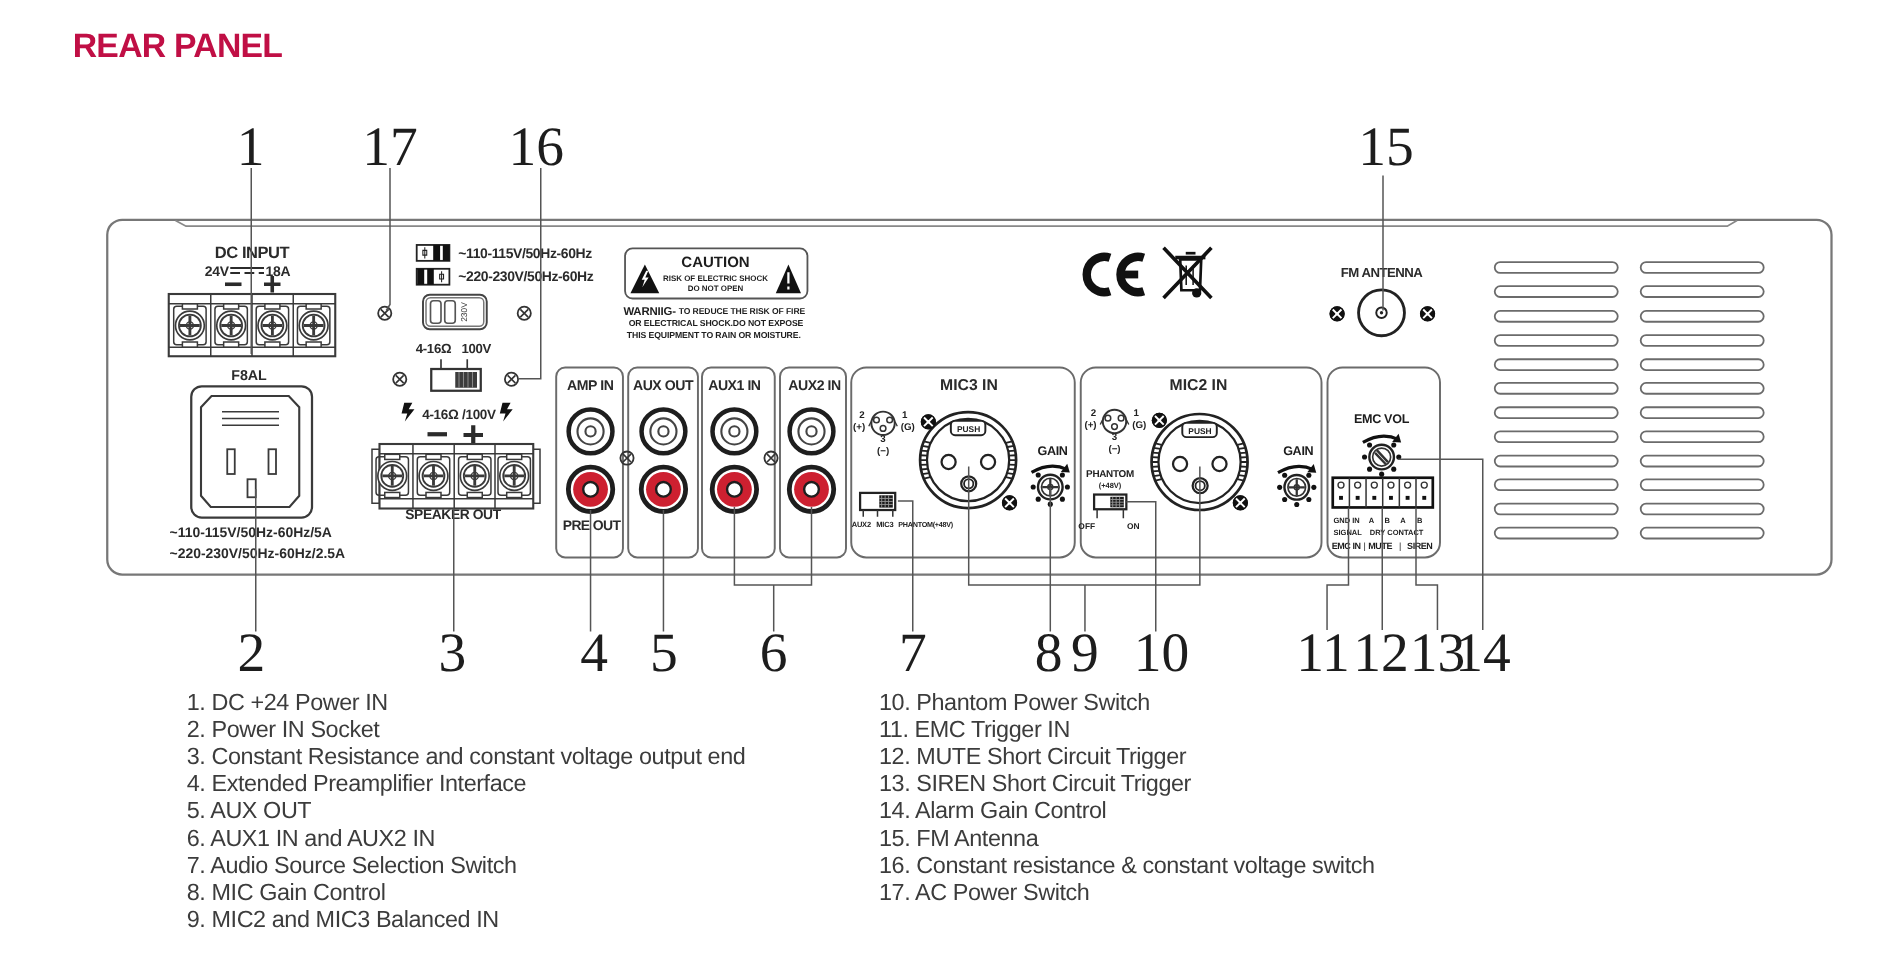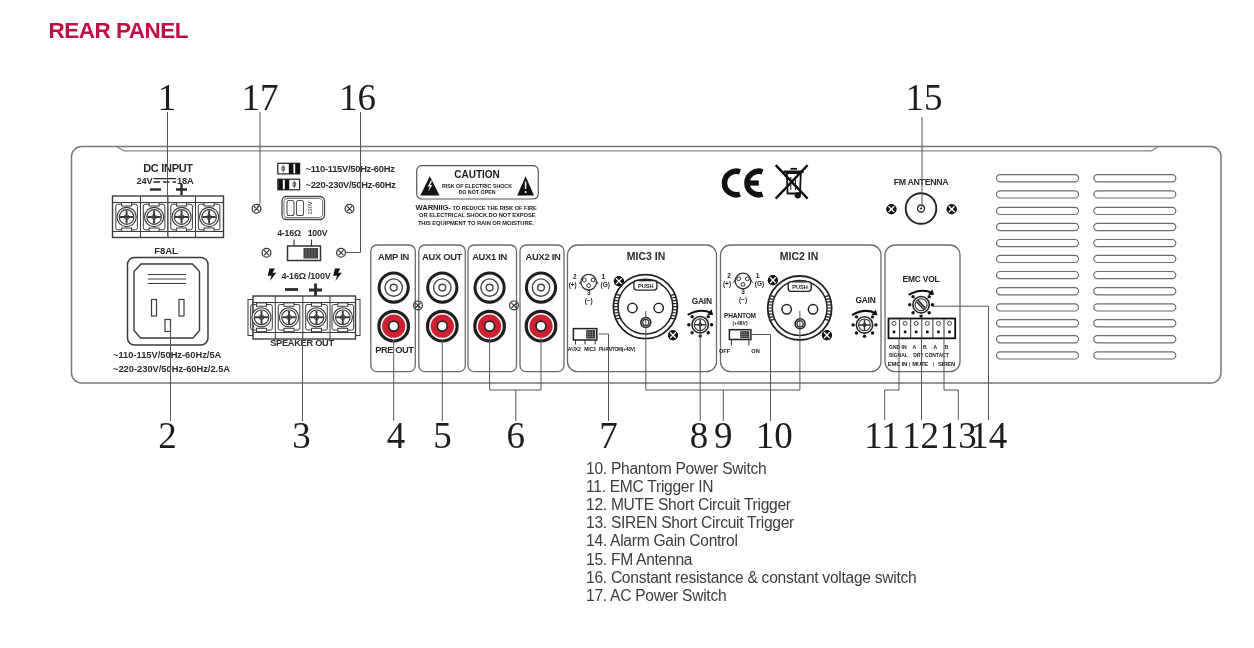--- a/index.html
+++ b/index.html
@@ -6,20 +6,29 @@
 #wrap{position:relative;width:1254px;height:648px;background:#fff;overflow:hidden;font-family:"Liberation Sans",sans-serif;}
 #title{position:absolute;left:48.5px;top:17.5px;font-size:22.5px;font-weight:bold;color:#c00f45;letter-spacing:-0.5px;}
 .leg{position:absolute;font-size:15.6px;color:#3c3c3c;line-height:18.2px;letter-spacing:-0.28px;white-space:pre;}
 svg text{font-family:"Liberation Sans",sans-serif;}
 svg text.ser{font-family:"Liberation Serif",serif;}
 </style>
 </head>
 <body>
 <div id="wrap">
 <div id="title">REAR PANEL</div>
+<div class="leg" style="left:124.5px;top:459.5px;">1. DC +24 Power IN
+2. Power IN Socket
+3. Constant Resistance and constant voltage output end
+4. Extended Preamplifier Interface
+5. AUX OUT
+6. AUX1 IN and AUX2 IN
+7. Audio Source Selection Switch
+8. MIC Gain Control
+9. MIC2 and MIC3 Balanced IN</div>
 <div class="leg" style="left:586px;top:459.5px;">10. Phantom Power Switch
 11. EMC Trigger IN
 12. MUTE Short Circuit Trigger
 13. SIREN Short Circuit Trigger
 14. Alarm Gain Control
 15. FM Antenna
 16. Constant resistance &amp; constant voltage switch
 17. AC Power Switch</div>
 <svg id="d" width="1254" height="648" viewBox="0 0 1254 648" style="position:absolute;left:0;top:0;">
 

